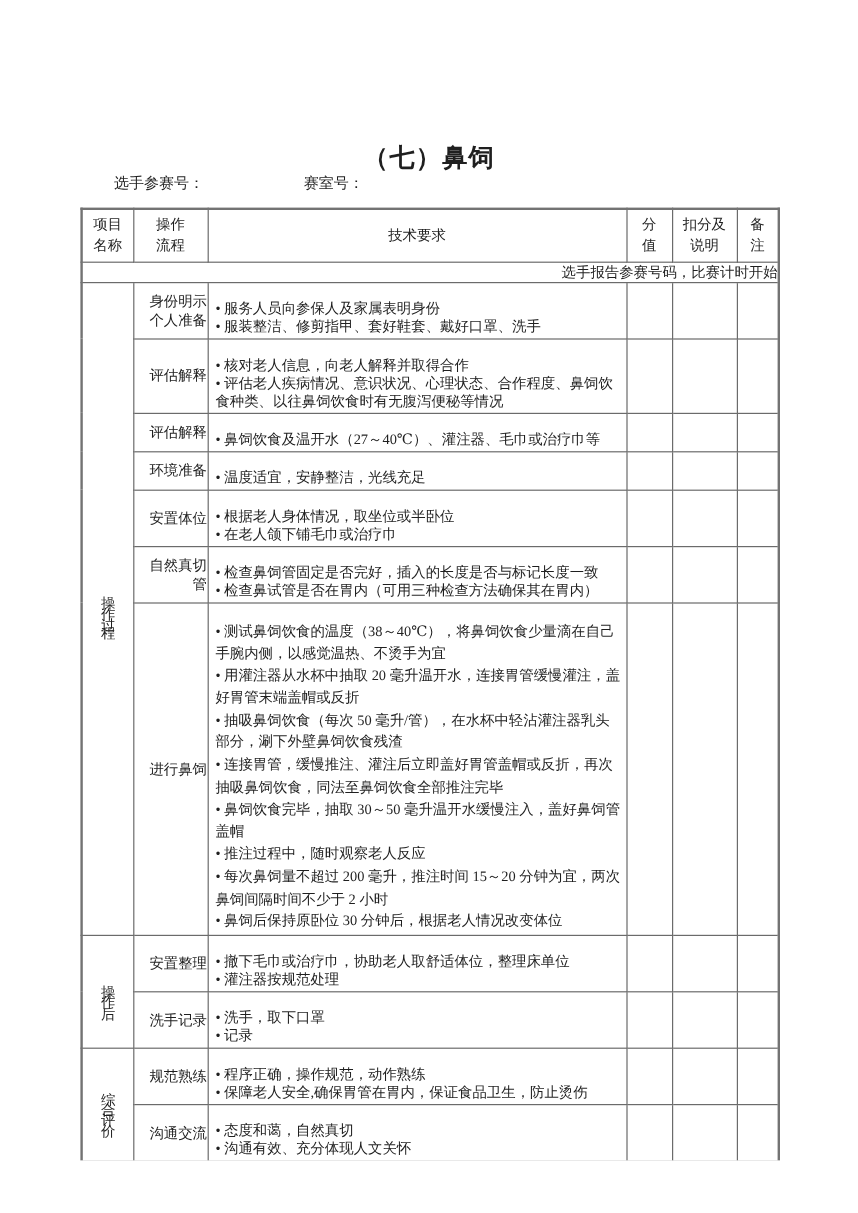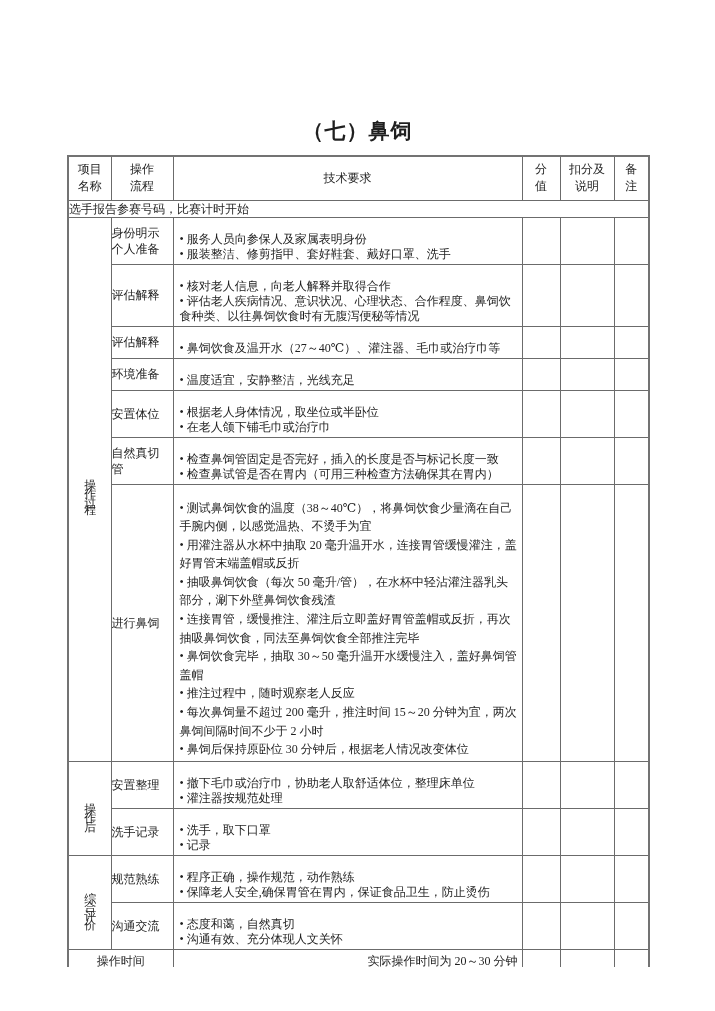--- a/index.html
+++ b/index.html
@@ -45,51 +45,55 @@
     font-size: 12px;
     vertical-align: middle;
     overflow: hidden;
   }
   .th-cell {
     text-align: center;
     white-space: pre-line;
     line-height: 17px;
     font-weight: bold;
   }
-  .center-cell { text-align: left; white-space: pre-line; line-height: 16px; }
+  .center-cell { text-align: right; white-space: pre-line; line-height: 16px; }
   .req-cell {
     text-align: left;
     white-space: pre-line;
     line-height: 15px;
     padding: 14px 4px 2px 6px;
   }
   .req-tall { line-height: 18.6px; }
   .vert-wrap { text-align: center; }
   .vert-text {
     display: inline-block;
     writing-mode: vertical-rl;
     text-orientation: upright;
     letter-spacing: 9px;
     font-size: 12px;
   }
-  .notice-cell { text-align: left; font-size: 12px; line-height: 16px; }
+  .notice-cell { text-align: right; font-size: 12px; line-height: 16px; }
   .footer-label { text-align: center; font-size: 12px; }
   .footer-content {
     text-align: right;
     padding: 2px 4px 2px 6px;
     font-size: 12px;
   }
 </style>
 </head>
 <body>
 
 <div class="page">
 
   <div class="doc-title">（七）鼻饲</div>
 
+  <div class="meta-line">
+    <span>选手参赛号：</span>
+    <span class="room">赛室号：</span>
+  </div>
 
   <table class="score-table">
     <colgroup>
       <col style="width:43px">
       <col style="width:62px">
       <col style="width:349px">
       <col style="width:38px">
       <col style="width:54px">
       <col style="width:35px">
     </colgroup>

